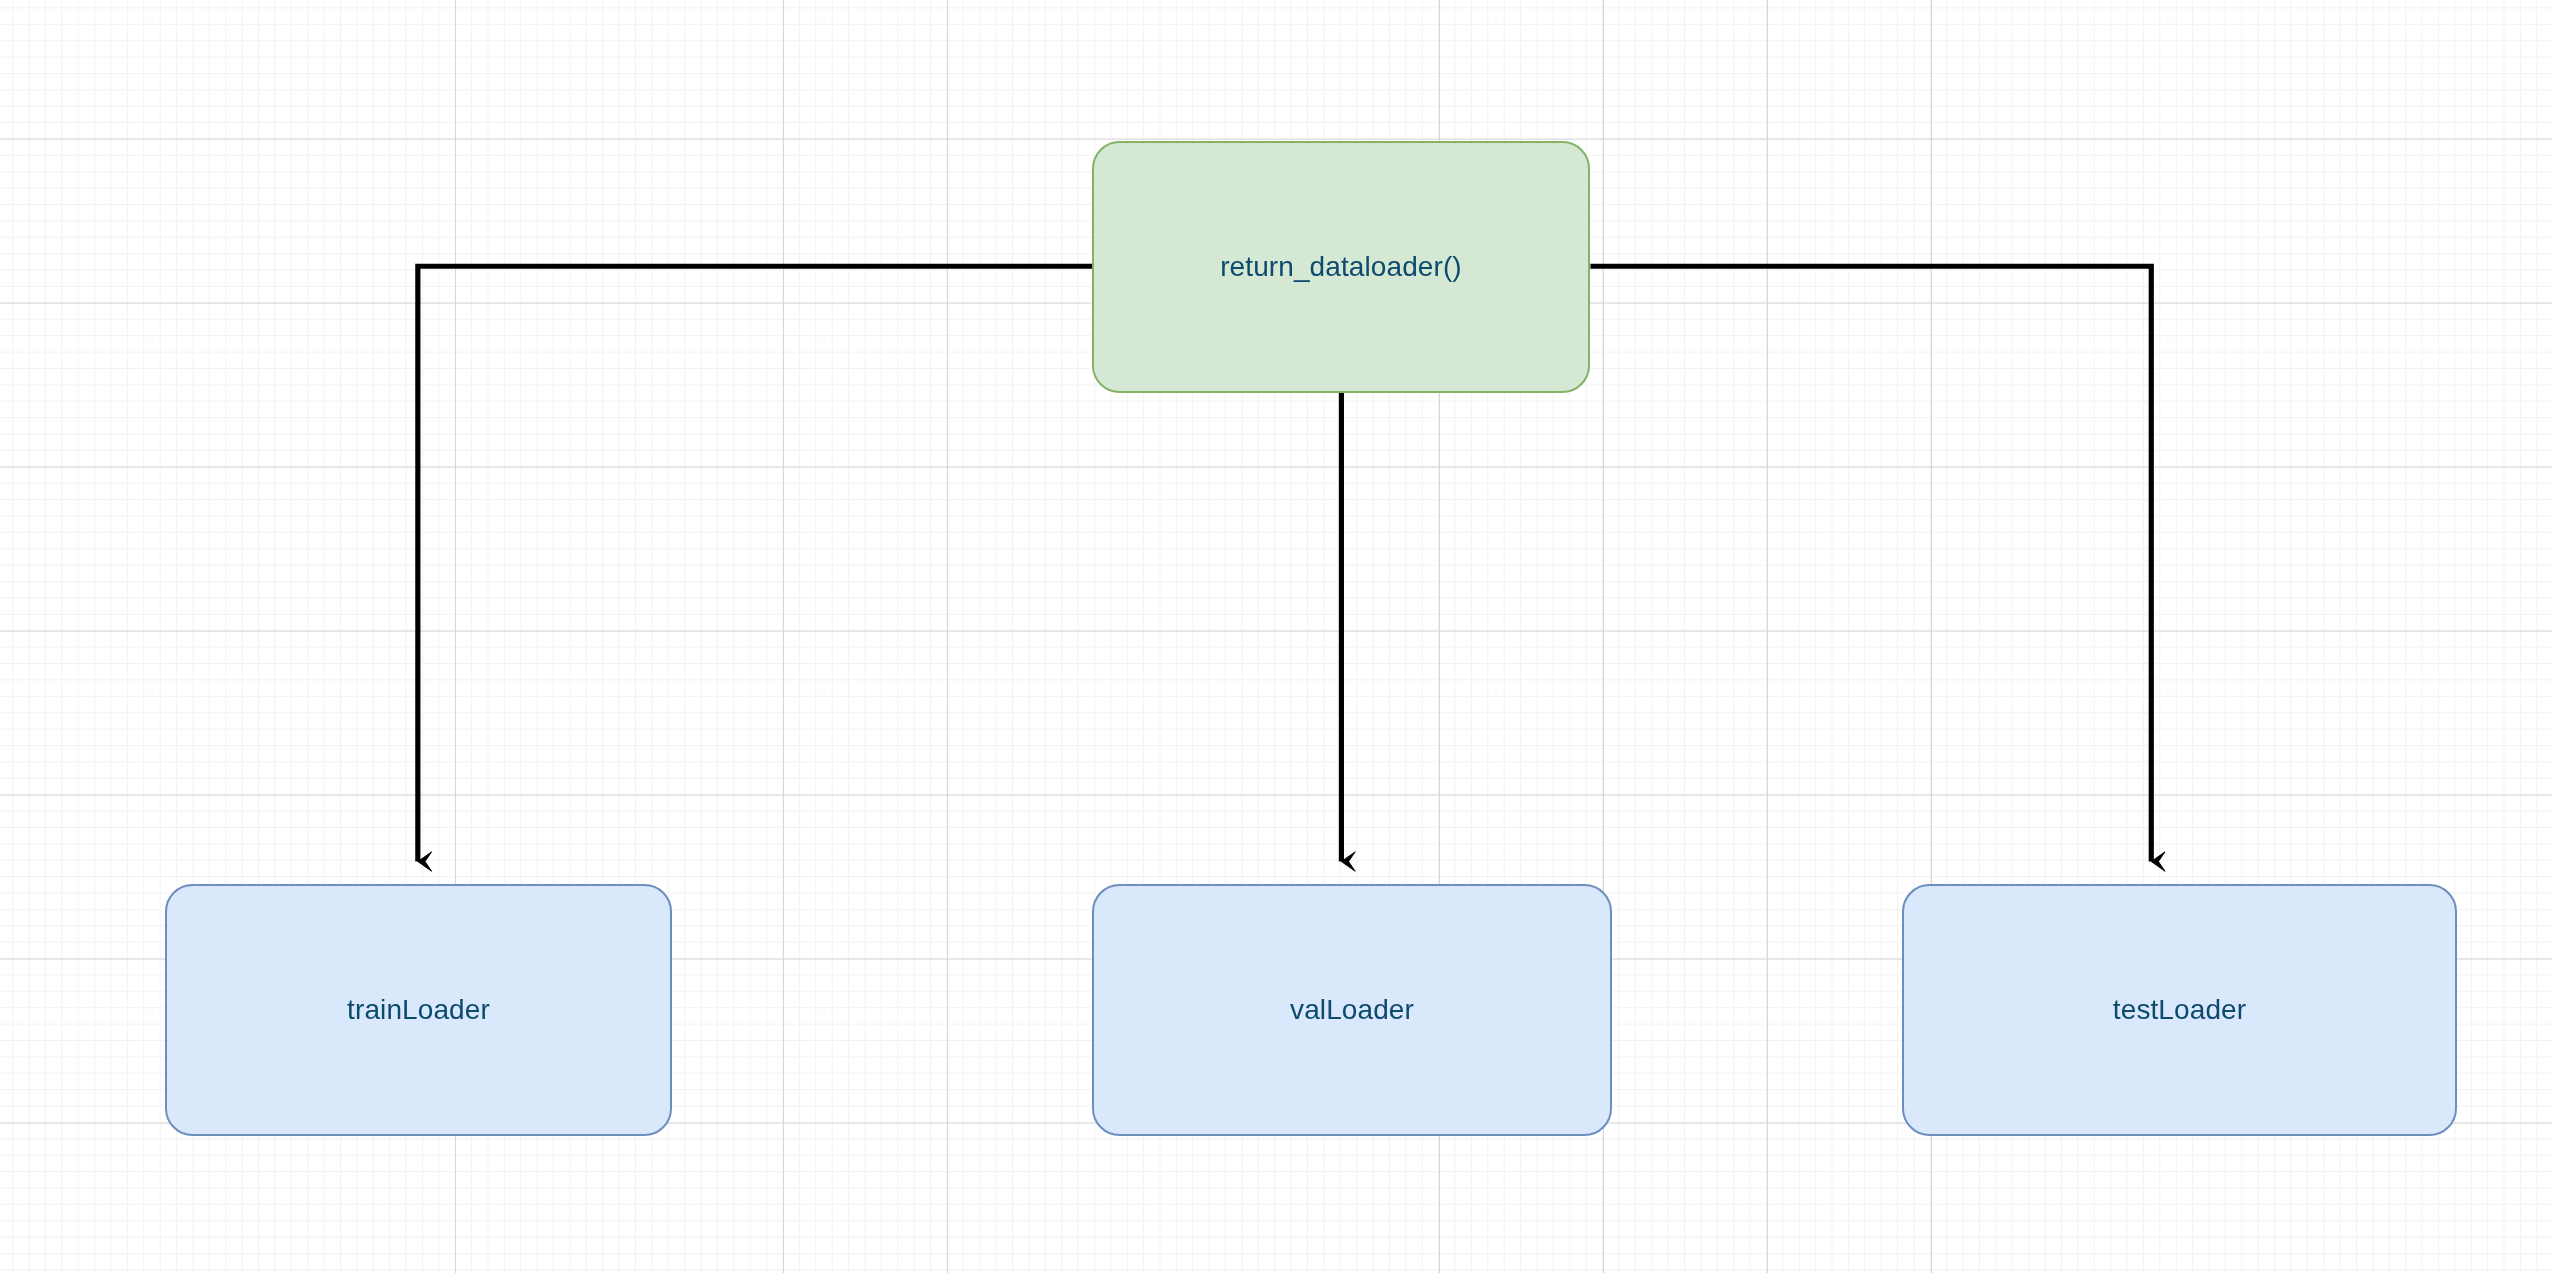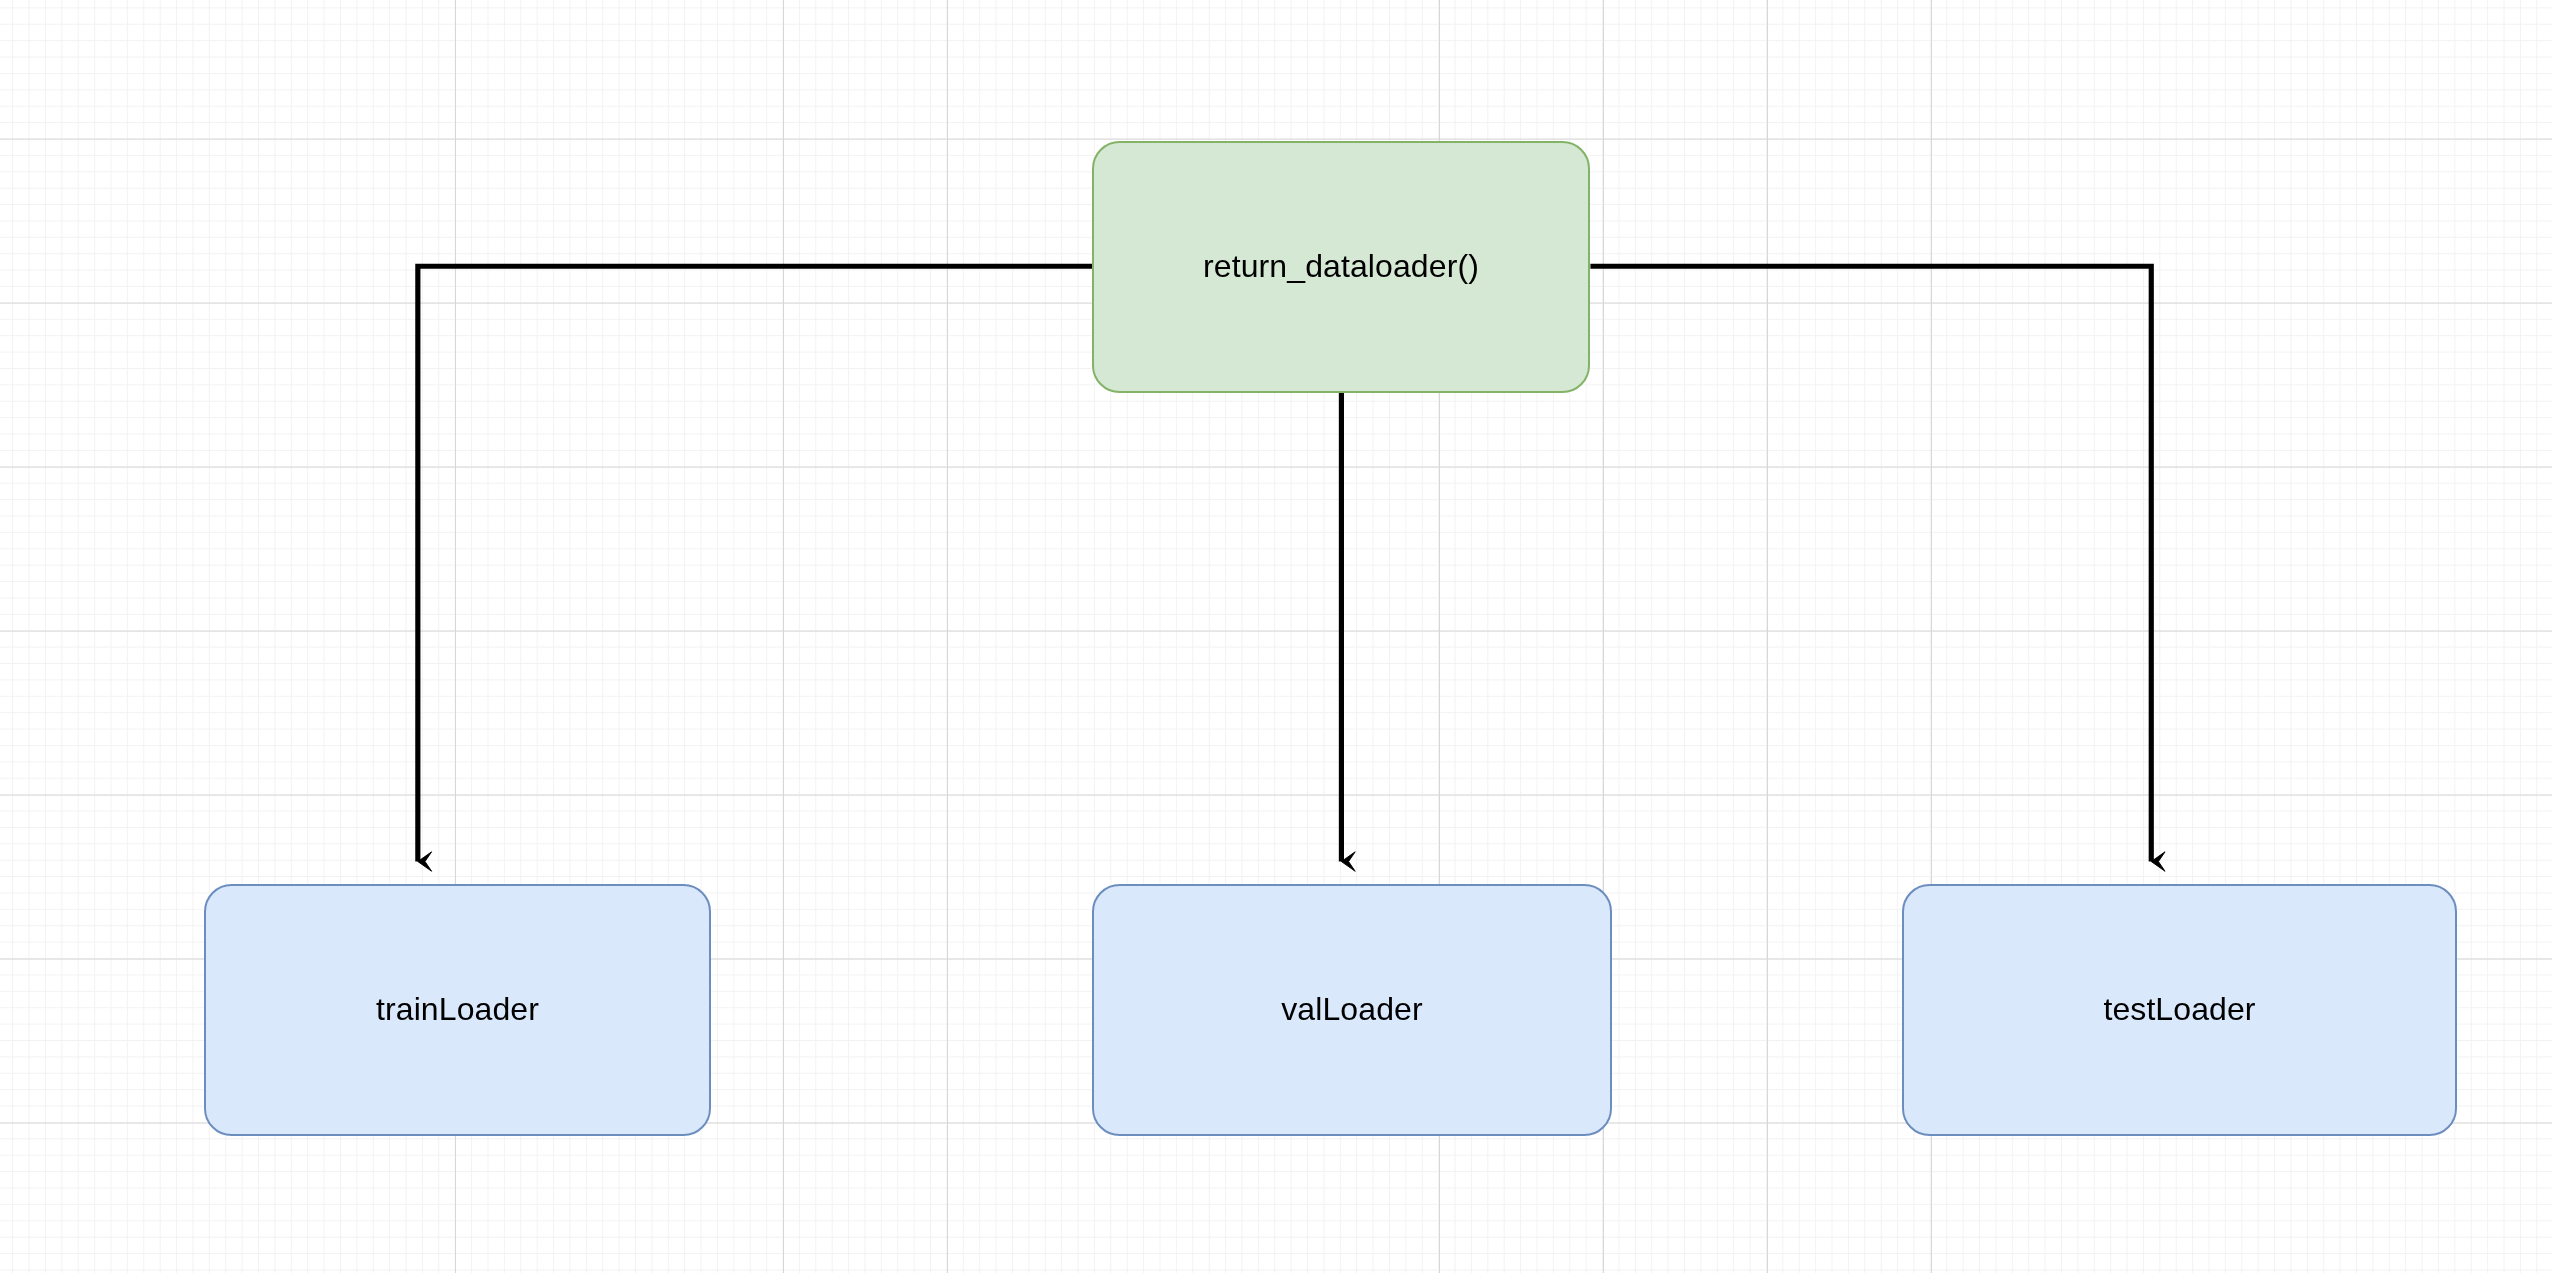--- a/index.html
+++ b/index.html
@@ -52,36 +52,36 @@
     position: absolute;
     box-sizing: border-box;
     display: flex;
     align-items: center;
     justify-content: center;
     border-style: solid;
     border-width: 2.6px;
     border-radius: 27.6px;
   }
   .node-label {
-    font-size: 32px;
+    font-size: 28px;
     line-height: 1.1;
-    color: #000000;
+    color: #0c4a6e;
     letter-spacing: 0.1px;
     white-space: nowrap;
   }
   .node-process {
     background: #d5e8d4;
     border-color: #82b366;
   }
   .node-output {
     background: #dae8fc;
     border-color: #6c8ebf;
   }
   #node-return-dataloader { left: 1092px; top: 141px;  width: 498px; height: 252px; }
-  #node-train-loader      { left: 165px;  top: 884px; width: 507px; height: 252px; margin-left: 39px; }
+  #node-train-loader      { left: 165px;  top: 884px; width: 507px; height: 252px; }
   #node-val-loader        { left: 1092px; top: 884px; width: 520px; height: 252px; }
   #node-test-loader       { left: 1902px; top: 884px; width: 555px; height: 252px; }
 </style>
 </head>
 <body>
 
 <div id="canvas">
 
   <div id="grid-background"></div>
 

